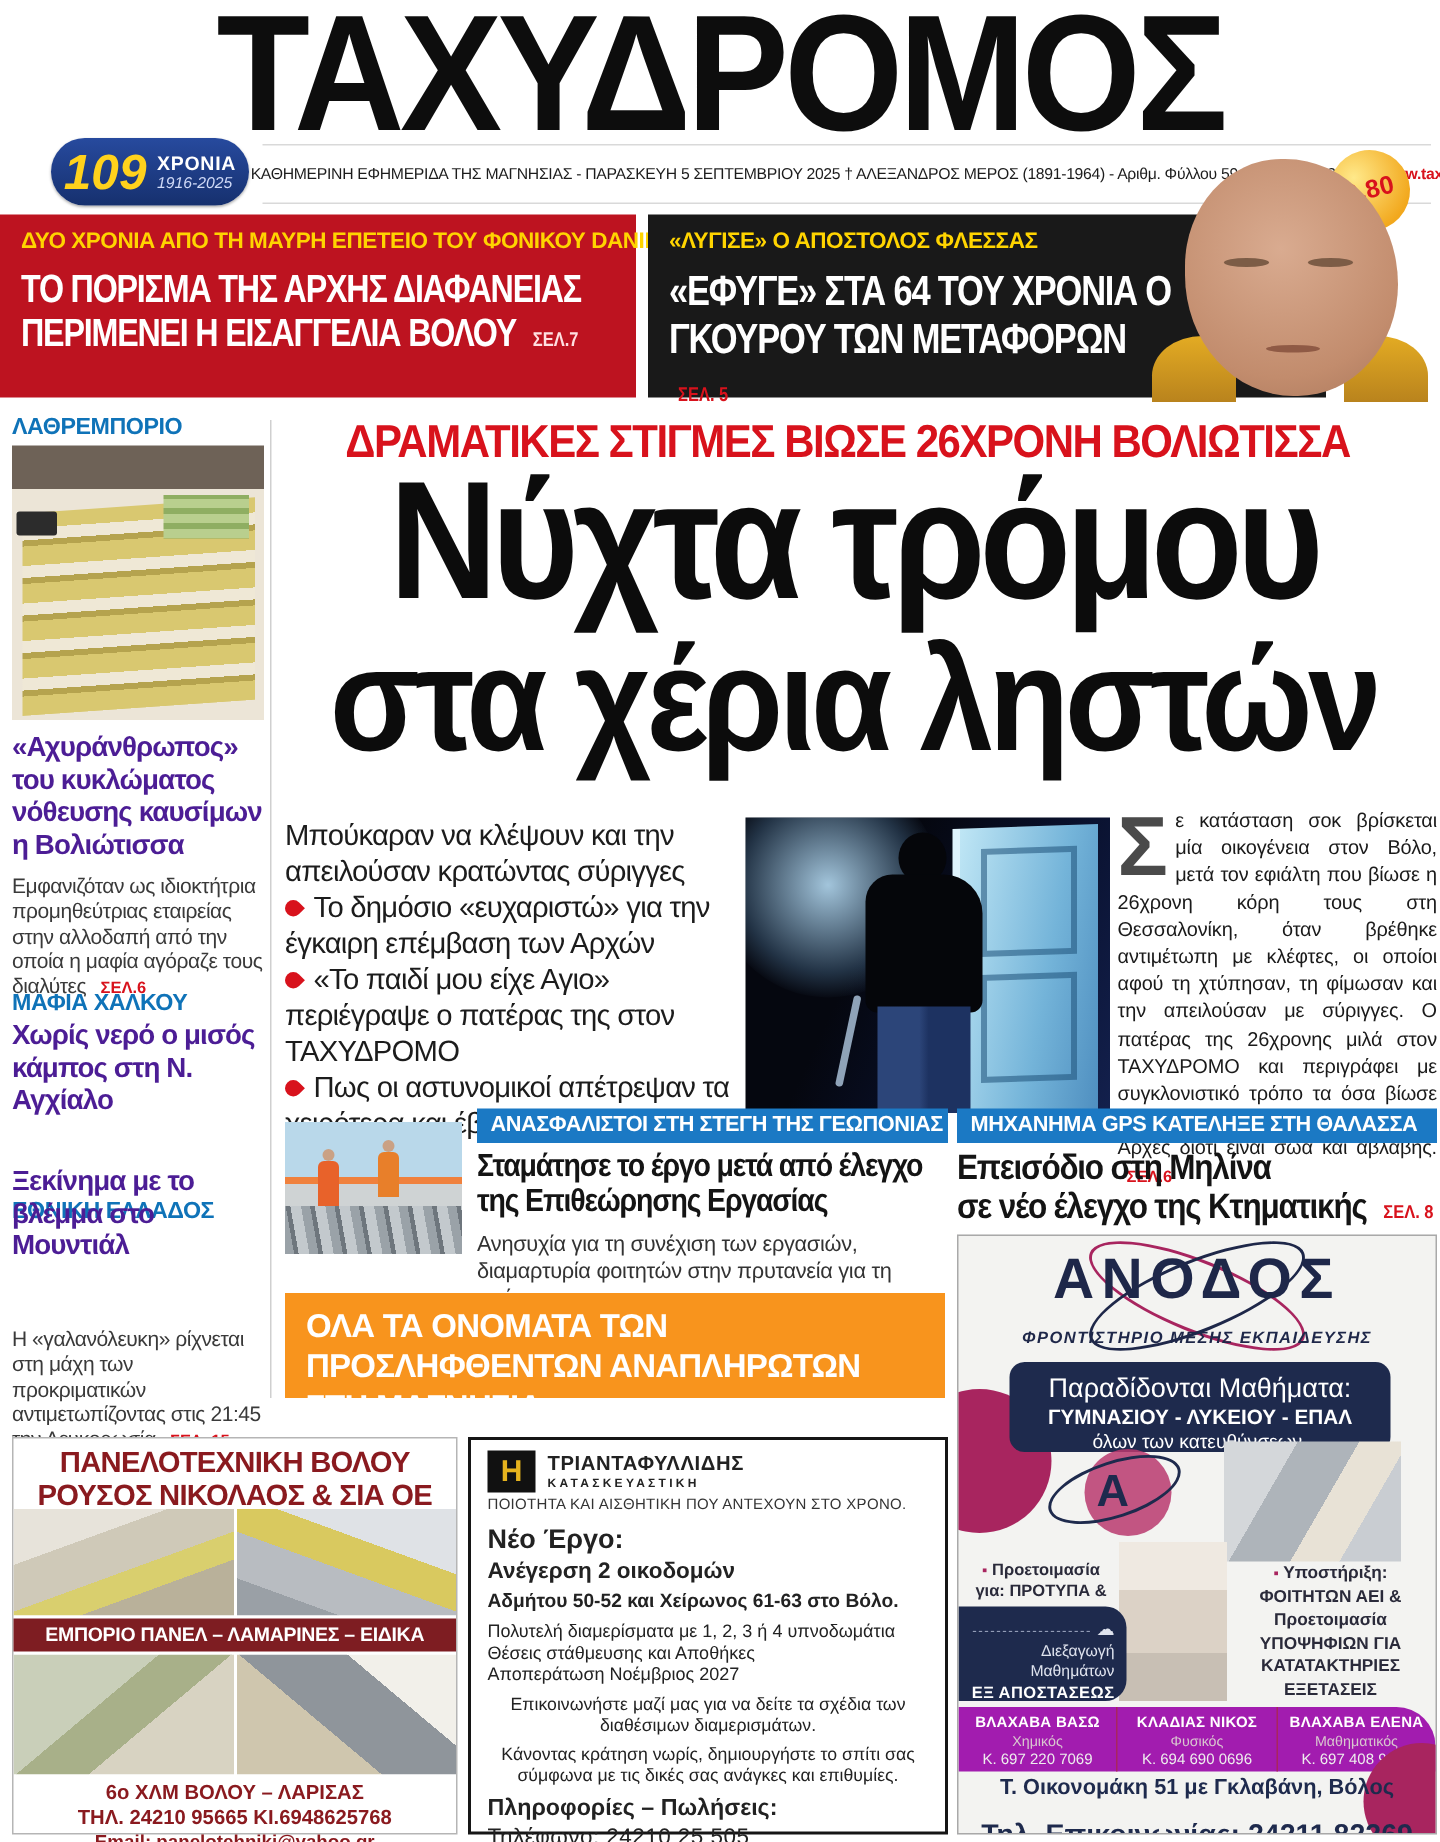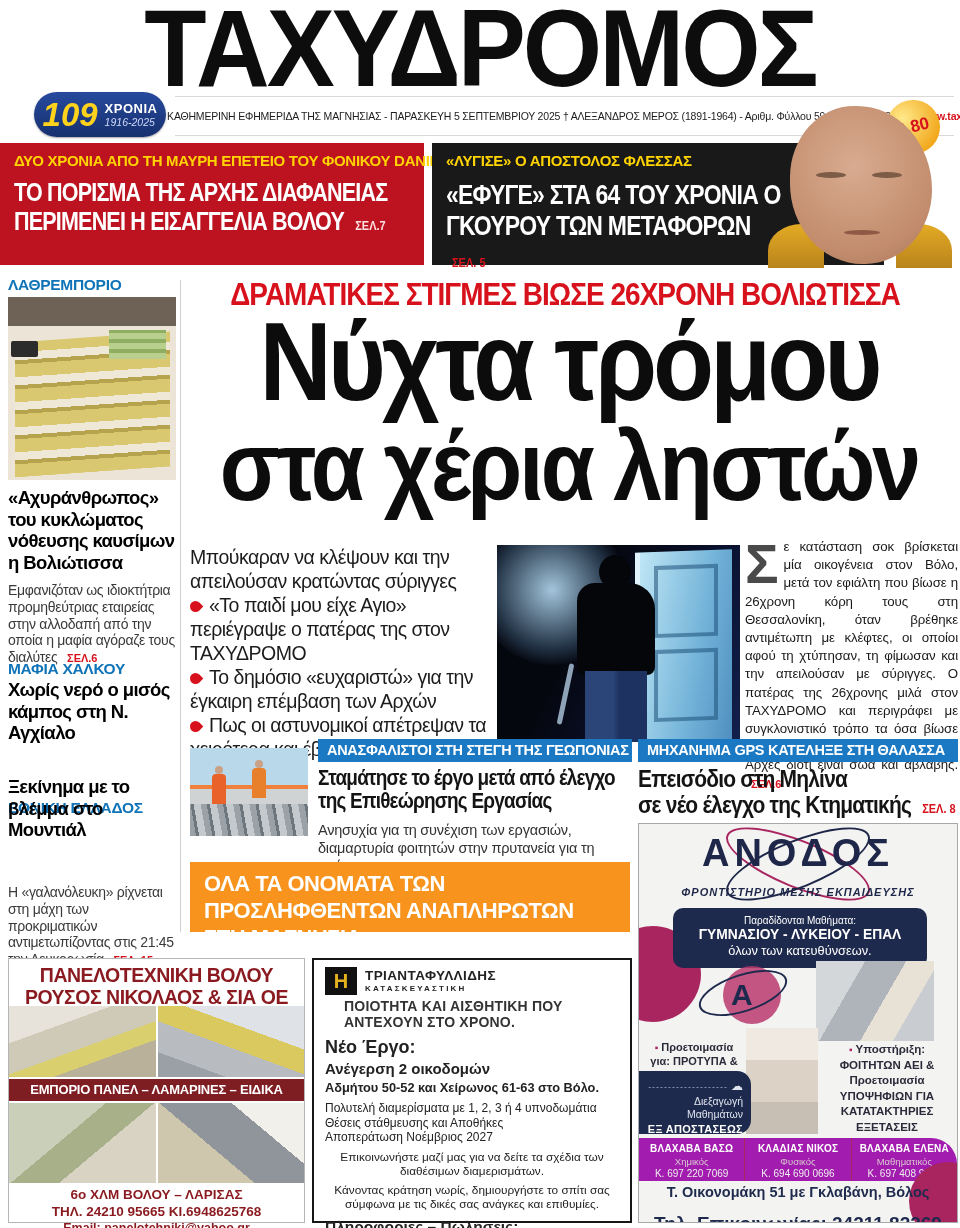--- a/index.html
+++ b/index.html
@@ -78,21 +78,21 @@
   .lp-legs{position:absolute;left:16px;top:116px;width:62px;height:76px;background:linear-gradient(90deg,#2c4579 0 45%,#1d3261 55% 100%);}
   .lp-crowbar{position:absolute;left:-6px;top:108px;width:5px;height:62px;background:#8fa3b8;border-radius:3px;transform:rotate(12deg);}
   .lead-body{position:absolute;left:745px;top:538px;width:213px;font-size:13.3px;line-height:1.37;
       text-align:justify;color:#1a1a1a;letter-spacing:-0.1px;}
   .dropcap{float:left;font-size:56px;line-height:.82;font-weight:800;color:#4a4a4a;margin:3px 5px 0 0;}
 
   
   .side-divider{position:absolute;left:180px;top:280px;height:652px;border-left:1px solid #cfcfcf;}
   .side{position:absolute;left:8px;width:168px;}
   .side-label{color:#0f73b8;font-weight:800;font-size:15.5px;letter-spacing:-0.3px;}
-  .side-head{color:#000000;font-weight:800;font-size:18.5px;line-height:1.17;letter-spacing:-0.6px;}
+  .side-head{color:#4c1d95;font-weight:800;font-size:18.5px;line-height:1.17;letter-spacing:-0.6px;}
   .side-body{color:#3a3a3a;font-size:14px;line-height:1.2;letter-spacing:-0.3px;}
   .money-photo{position:absolute;left:8px;top:297px;width:168px;height:183px;overflow:hidden;
       background:linear-gradient(#6e6257 0 16%,#ece5d7 16% 100%);}
   .money-notes{position:absolute;left:4%;right:4%;top:22%;bottom:4%;transform:skewY(-4deg);
       background:repeating-linear-gradient(0deg,#d9c870 0 13px,#b5a34e 13px 17px,#efe8d6 17px 25px);}
   .money-greens{position:absolute;right:6%;top:18%;width:34%;height:16%;
       background:repeating-linear-gradient(0deg,#b9cf8e 0 6px,#8fae62 6px 10px);}
   .money-gun{position:absolute;left:2%;top:24%;width:16%;height:9%;background:#2c2c2c;border-radius:2px;}
 
   
@@ -132,42 +132,42 @@
   .panel-foot{position:absolute;left:0;top:228px;width:100%;text-align:center;color:#8a1a1f;font-weight:800;}
   .pf1{font-size:13.5px;} .pf2{font-size:13.5px;margin-top:2px;} .pf3{font-size:12.5px;margin-top:2px;}
 
   
   .ad-tkat{left:312px;top:958px;width:320px;height:265px;border:2px solid #161616;padding:7px 11px;color:#222;}
   .tk-header{display:flex;align-items:center;gap:8px;}
   .tk-logo{width:32px;height:28px;background:#111;display:flex;align-items:center;justify-content:center;
       color:#e6b31e;font-weight:900;font-size:20px;}
   .tk-brand{font-weight:800;font-size:13.5px;letter-spacing:.4px;line-height:1.1;color:#222;}
   .tk-brand-sub{font-size:8px;letter-spacing:2.2px;font-weight:700;}
-  .tk-tagline{font-size:14px;font-weight:700;color:#333;margin-top:3px;letter-spacing:.2px;margin-left:19px;}
+  .tk-tagline{font-size:10px;font-weight:400;color:#333;margin-top:3px;letter-spacing:.2px;}
   .tk-h1{font-size:18px;font-weight:800;margin-top:7px;}
   .tk-h2{font-size:15px;font-weight:800;margin-top:2px;}
   .tk-h3{font-size:12.8px;font-weight:800;margin-top:3px;}
   .tk-p{font-size:12px;line-height:1.22;margin-top:6px;}
   .tk-pc{font-size:11.8px;line-height:1.2;margin-top:5px;text-align:center;}
   .tk-info{font-size:15.5px;font-weight:800;margin-top:6px;}
   .tk-tel{font-size:15px;margin-top:1px;letter-spacing:.3px;}
 
   
   .ad-anodos{left:638px;top:823px;width:320px;height:400px;border:1px solid #a9a9a9;background:#f3f3f1;overflow:hidden;}
   .an-logo{position:absolute;left:0;top:8px;width:100%;text-align:center;color:#1e2749;
       font-size:38px;font-weight:800;letter-spacing:5px;}
   .an-orbit{position:absolute;left:50%;top:16px;width:150px;height:44px;border:2px solid #a8255f;border-radius:50%;}
   .an-o1{transform:translateX(-50%) rotate(22deg);}
   .an-o2{transform:translateX(-50%) rotate(-22deg);border-color:#1e2749;}
   .an-sub{position:absolute;left:0;top:62px;width:100%;text-align:center;color:#1e2749;
       font-size:11px;font-weight:800;font-style:italic;letter-spacing:1px;}
   .an-blob1{position:absolute;left:-34px;top:102px;width:96px;height:96px;border-radius:50%;background:#a8255f;}
   .an-offer{position:absolute;left:34px;top:84px;width:254px;height:60px;background:#1e2a4d;border-radius:10px;
       color:#fff;text-align:center;padding-top:7px;box-sizing:border-box;}
-  .an-offer-1{font-size:10px;} .an-offer-2{font-size:13.8px;font-weight:800;margin-top:1px;} .an-offer-3{font-size:12.8px;margin-top:1px;}
+  .an-offer-1{font-size:18px;} .an-offer-2{font-size:13.8px;font-weight:800;margin-top:1px;} .an-offer-3{font-size:12.8px;margin-top:1px;}
   .an-flask{position:absolute;left:58px;top:132px;width:88px;height:82px;}
   .an-flask-blob{position:absolute;left:26px;top:10px;width:58px;height:58px;border-radius:50%;background:#b8386f;opacity:.85;}
   .an-flask-orbit{position:absolute;left:0;top:18px;width:88px;height:34px;border:2px solid #1e2a4d;border-radius:50%;transform:rotate(-18deg);}
   .an-flask-a{position:absolute;left:34px;top:22px;color:#1e2a4d;font-size:30px;font-weight:900;}
   .an-photo-students{position:absolute;left:177px;top:137px;width:118px;height:80px;
       background:linear-gradient(120deg,#d4d7da 0 30%,#aeb4ba 30% 55%,#e8e2d6 55% 75%,#c9cdd2 75%);}
   .an-photo-kid{position:absolute;left:107px;top:204px;width:72px;height:106px;
       background:linear-gradient(#efe9e1 0 30%,#dcd2c6 30% 70%,#c8bfb4 70%);}
   .an-b1{position:absolute;left:6px;top:216px;width:98px;text-align:center;color:#2a2a3a;font-size:11px;line-height:1.3;font-weight:600;}
   .an-b2{position:absolute;left:186px;top:218px;width:124px;text-align:center;color:#2a2a3a;font-size:11.5px;line-height:1.35;font-weight:600;}
@@ -237,22 +237,22 @@
   </div>
 
   <div class="lead-kicker">ΔΡΑΜΑΤΙΚΕΣ ΣΤΙΓΜΕΣ ΒΙΩΣΕ 26ΧΡΟΝΗ ΒΟΛΙΩΤΙΣΣΑ</div>
   <div class="lead-headline">
     <span class="lead-h-l1">Νύχτα τρόμου</span>
     <span class="lead-h-l2">στα χέρια ληστών</span>
   </div>
 
   <div class="lead-deck">
     <p class="intro">Μπούκαραν να κλέψουν και την απειλούσαν κρατώντας σύριγγες</p>
+    <p class="b"><span class="bm"></span><span>Το δημόσιο «ευχαριστώ» για την έγκαιρη επέμβαση των Αρχών</span></p>
     <p class="b"><span class="bm"></span><span>«Το παιδί μου είχε Αγιο» περιέγραψε ο πατέρας της στον ΤΑΧΥΔΡΟΜΟ</span></p>
-    <p class="b"><span class="bm"></span><span>Το δημόσιο «ευχαριστώ» για την έγκαιρη επέμβαση των Αρχών</span></p>
     <p class="b"><span class="bm"></span><span>Πως οι αστυνομικοί απέτρεψαν τα χειρότερα και έβαλαν τέλος στον εφιάλτη</span></p>
   </div>
 
   <div class="lead-photo">
     <div class="lp-glow"></div>
     <div class="lp-door">
       <div class="lp-panel lp-p1"></div>
       <div class="lp-panel lp-p2"></div>
       <div class="lp-knob"></div>
     </div>

